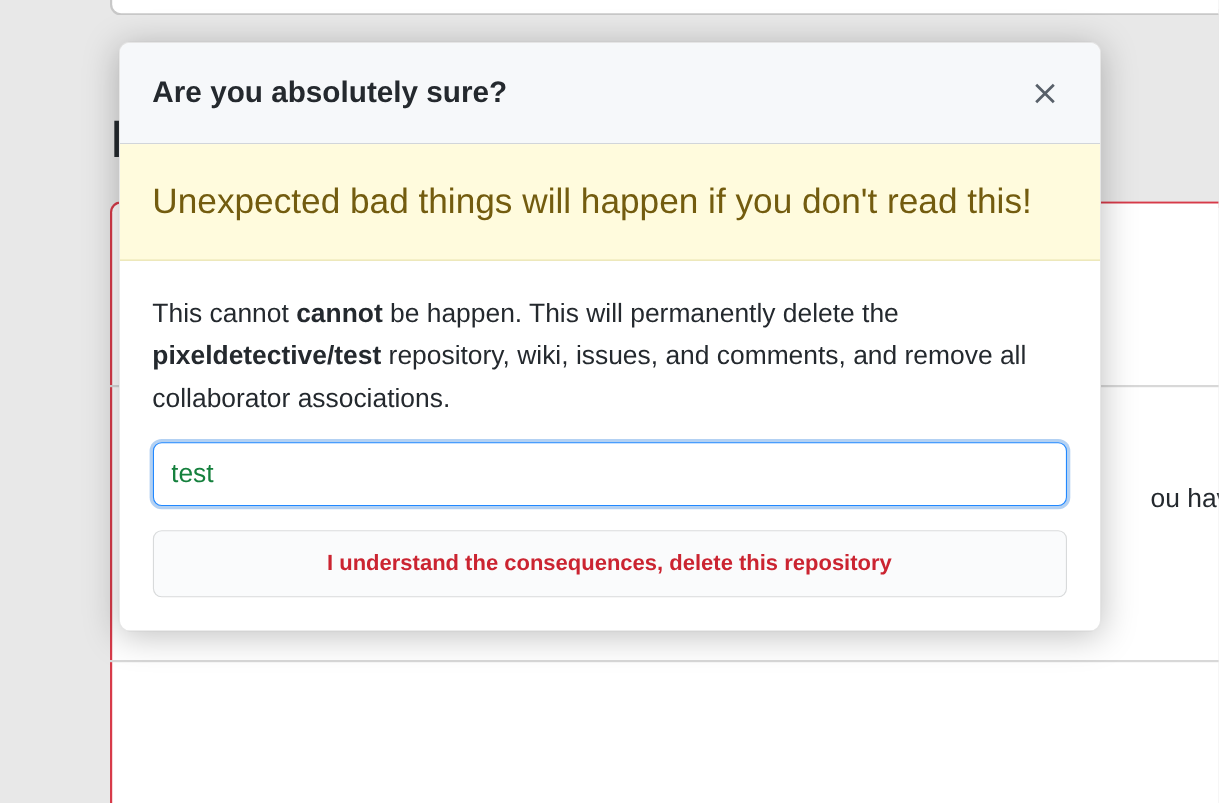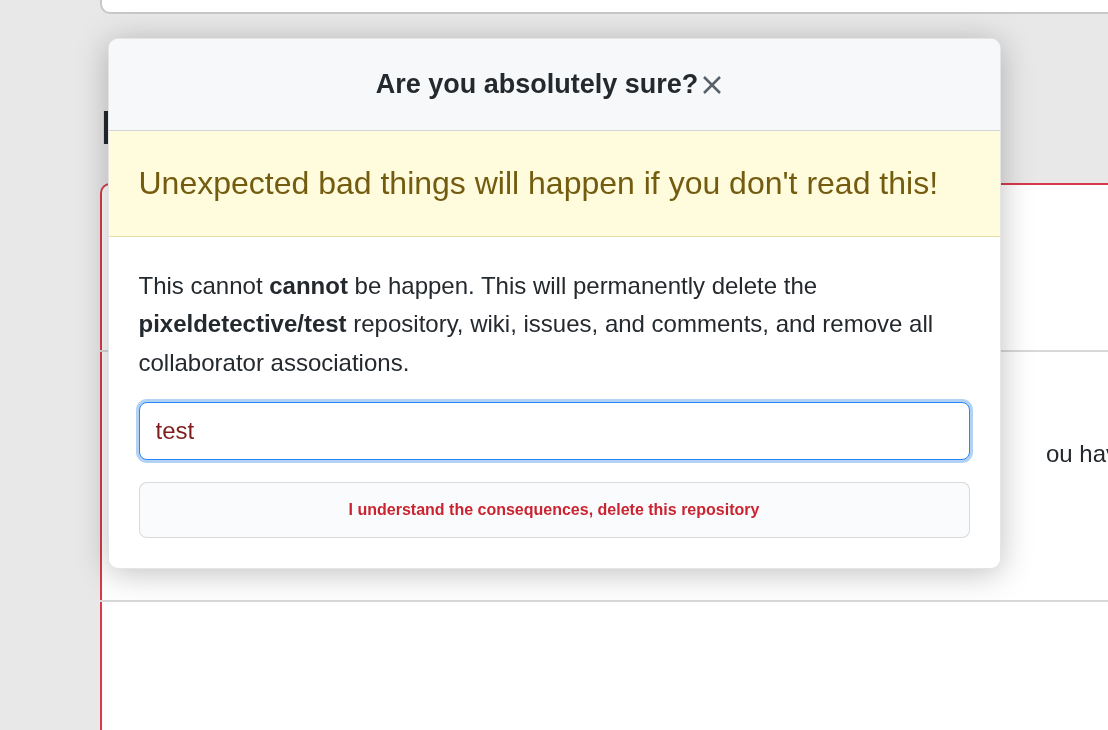--- a/index.html
+++ b/index.html
@@ -95,21 +95,21 @@
       background: #fff;
       border-radius: 10px;
       box-shadow: 0 4px 32px rgba(0,0,0,0.25);
       overflow: hidden;
       border: 1px solid rgba(0,0,0,0.1);
     }
     .modal-header {
       background: #f6f8fa;
       padding: 30px 36px 30px 30px;
       display: flex;
-      justify-content: center;
+      justify-content: space-between;
       align-items: center;
       border-bottom: 1px solid #d1d5da;
     }
     .modal-title {
       font-size: 27px;
       font-weight: 600;
       color: #24292e;
     }
     .close-icon {
       width: 28px;
@@ -152,28 +152,28 @@
       margin-bottom: 22px;
     }
     .modal-input {
       width: 100%;
       padding: 14px 16px;
       font-size: 24px;
       border: 1px solid #2188ff;
       border-radius: 8px;
       outline: none;
       box-shadow: 0 0 0 3px rgba(3,102,214,0.3);
-      color: #7f1d1d;
+      color: #15803d;
       font-family: inherit;
       margin-bottom: 22px;
     }
     .modal-confirm-button {
       width: 100%;
       padding: 18px 16px;
-      font-size: 16px;
+      font-size: 20px;
       font-weight: 600;
       color: #cb2431;
       background: #fafbfc;
       border: 1px solid rgba(27,31,35,0.15);
       border-radius: 8px;
       cursor: pointer;
       font-family: inherit;
       text-align: center;
     }
   </style>

